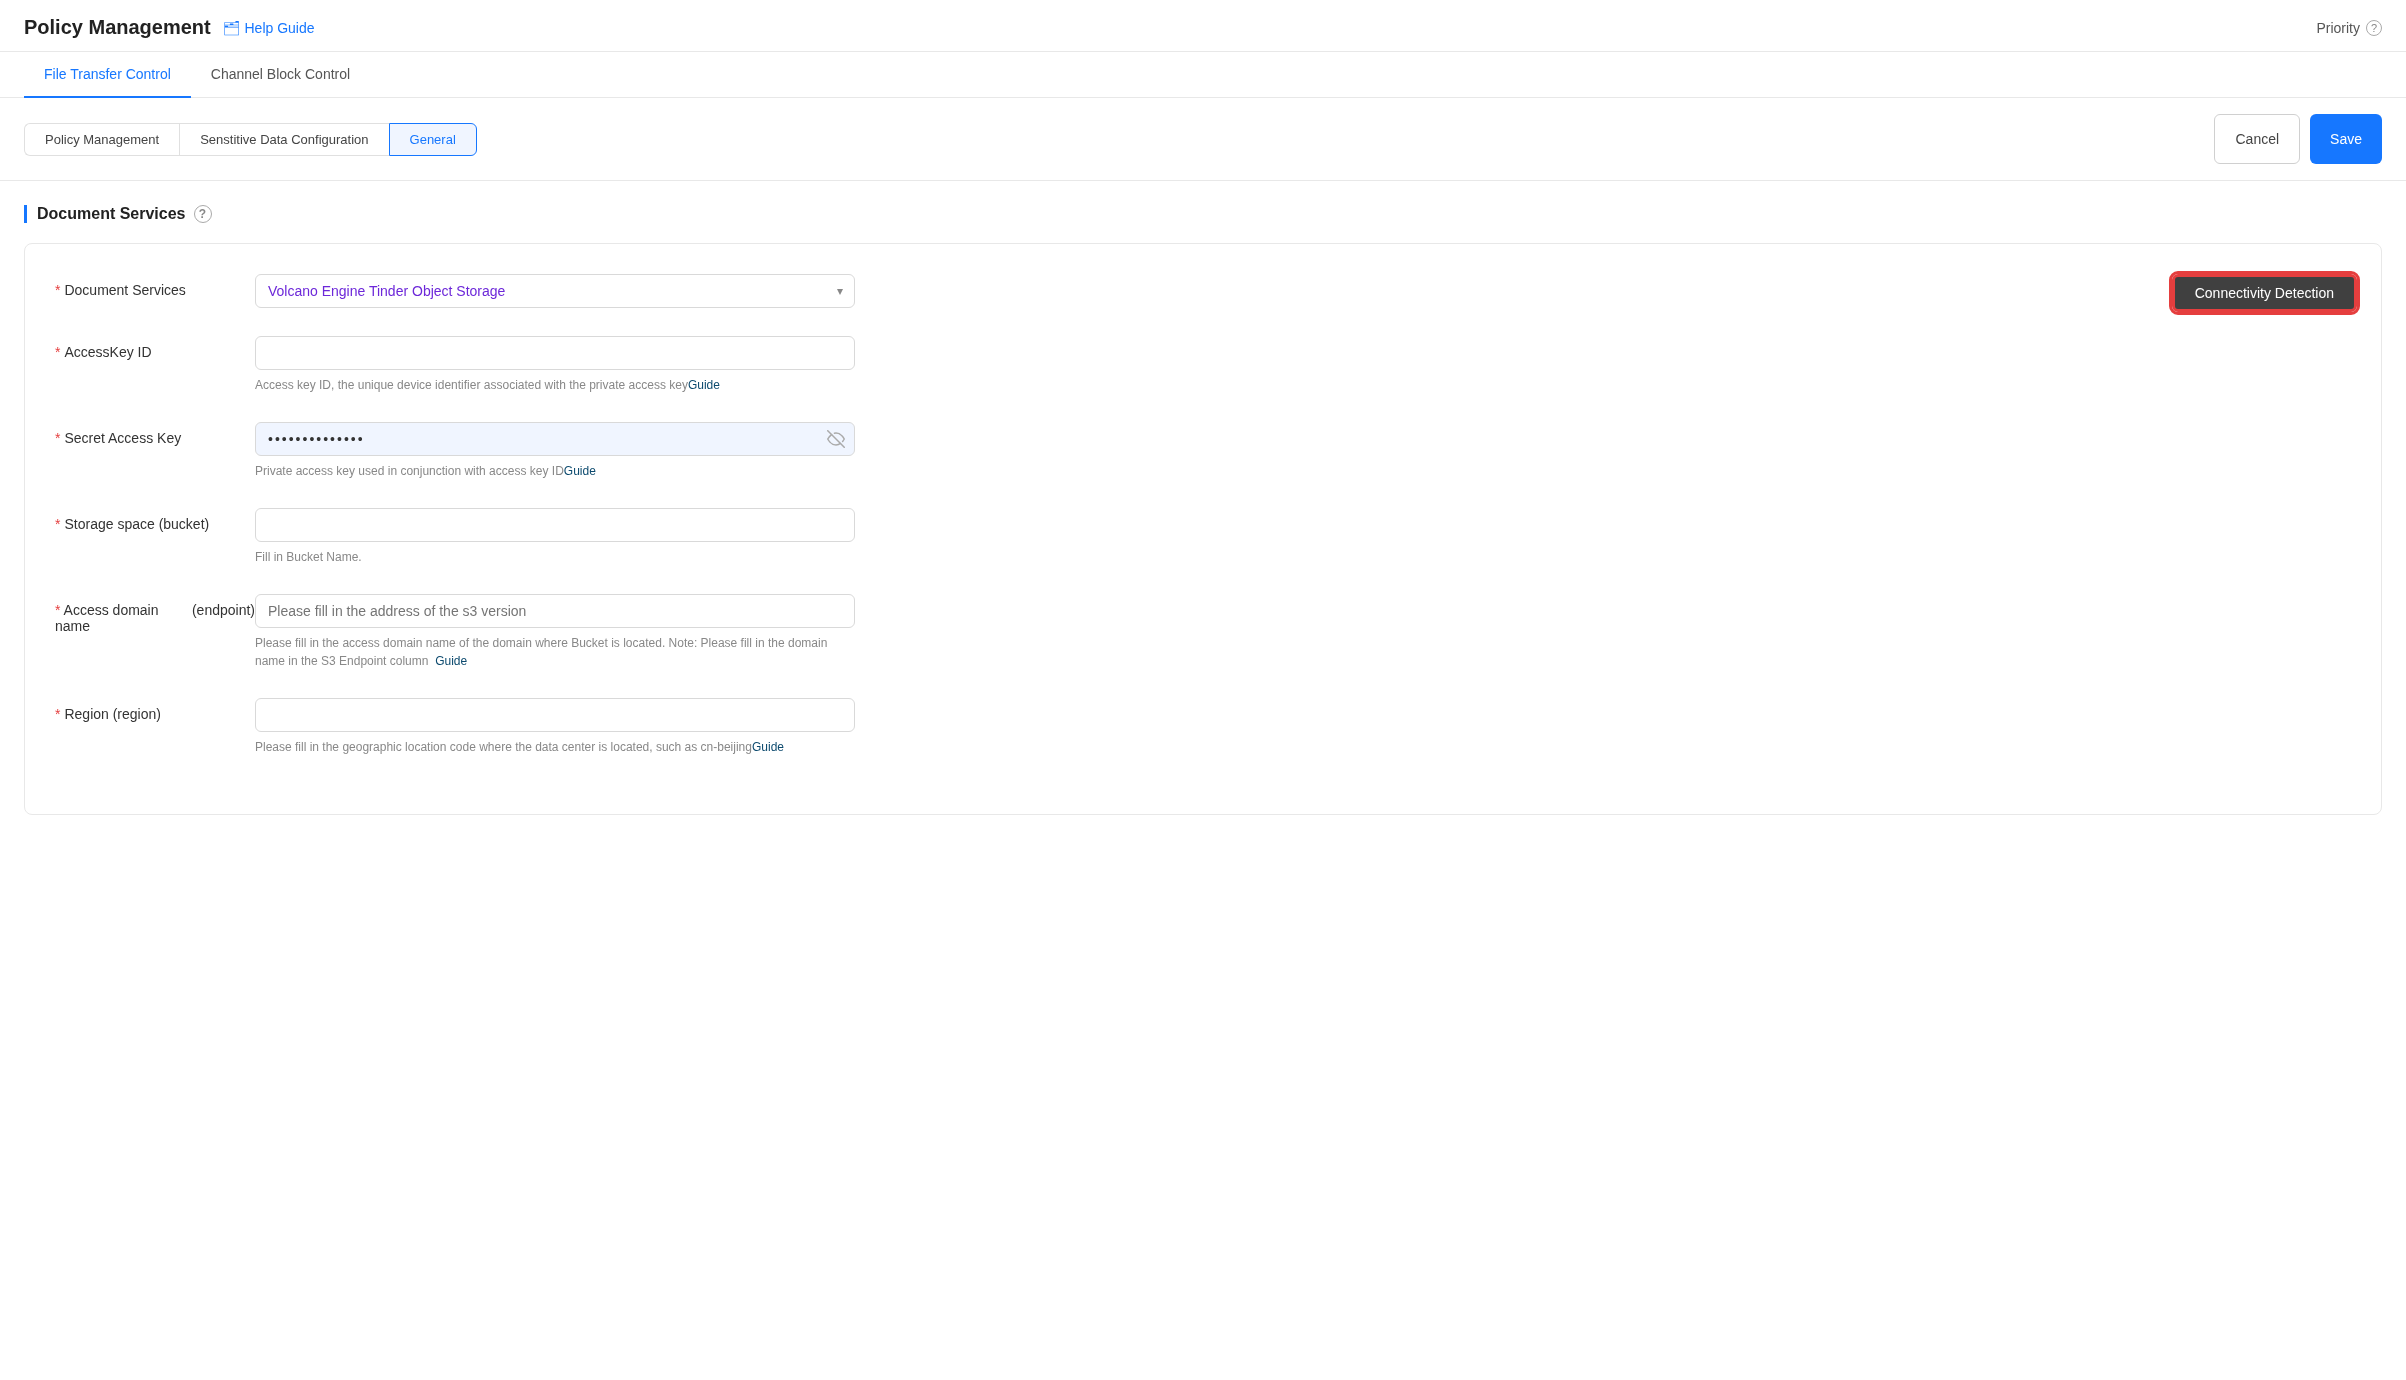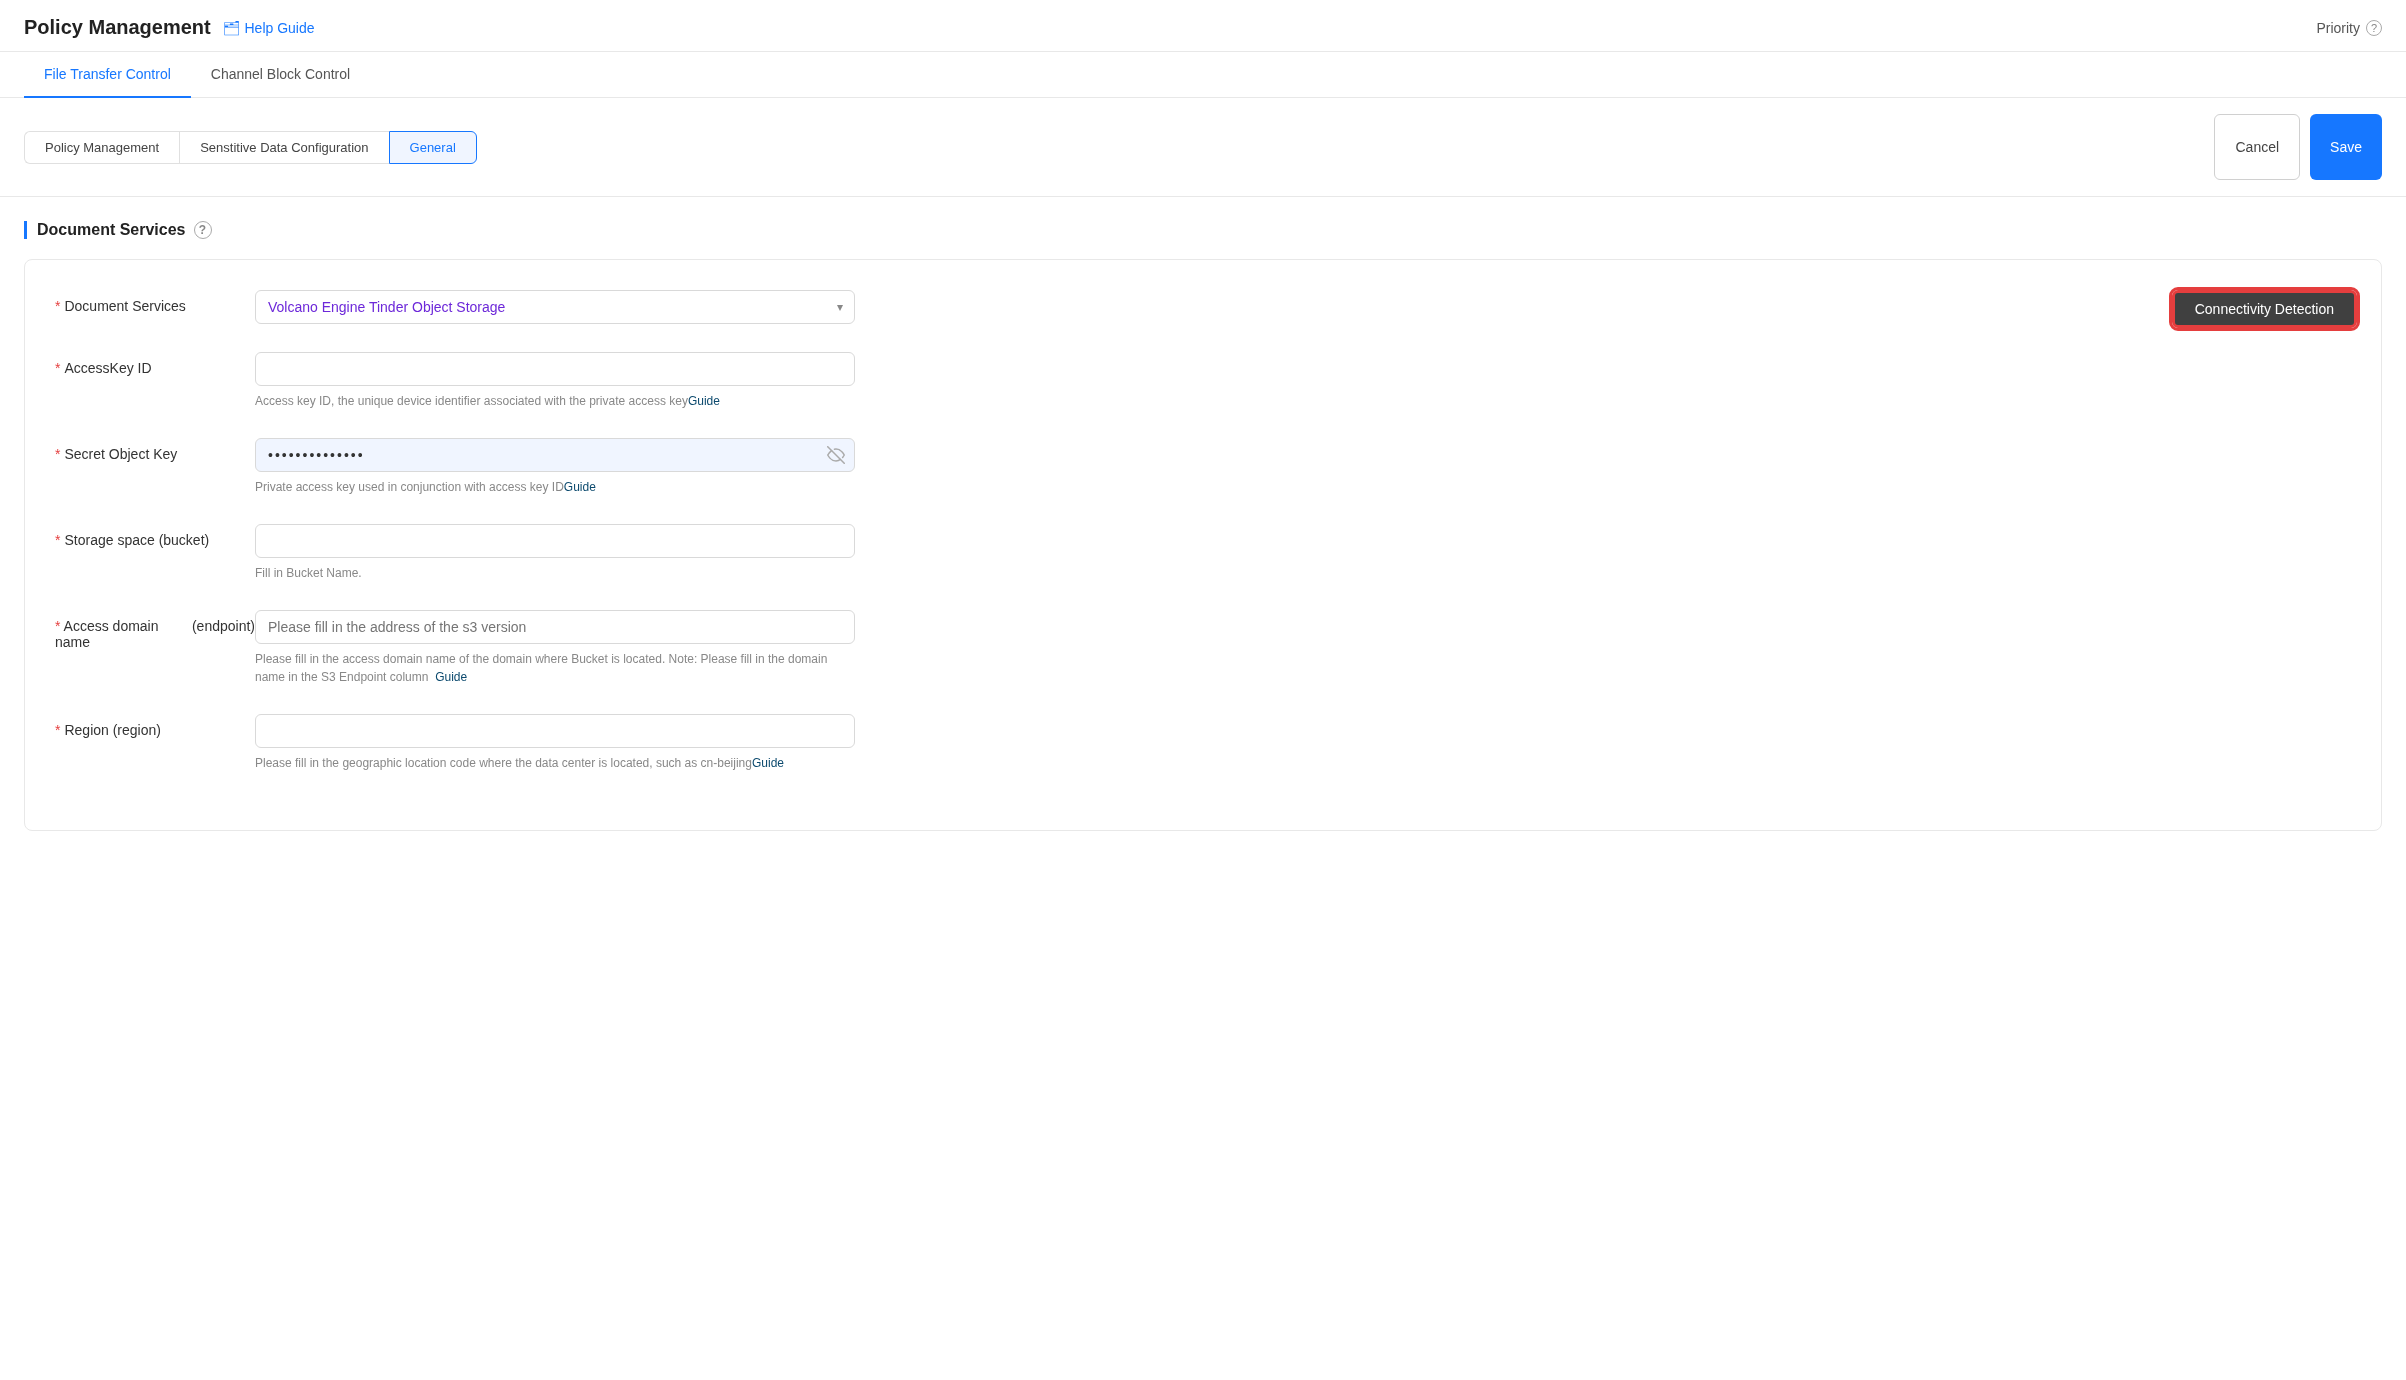--- a/index.html
+++ b/index.html
@@ -106,21 +106,21 @@
       color: #1677ff;
       border-color: #1677ff;
       background: #f0f5ff;
       z-index: 1;
     }
     .sub-tab-actions {
       display: flex;
       gap: 10px;
     }
     .btn-cancel {
-      padding: 24px 20px;
+      padding: 16px 20px;
       border: 1px solid #d0d0d0;
       background: #fff;
       border-radius: 6px;
       font-size: 14px;
       cursor: pointer;
       color: #444;
     }
     .btn-save {
       padding: 8px 20px;
       border: none;
@@ -357,21 +357,21 @@
         <input type="text" class="form-input" value="" style="">
         <div class="form-hint">
           <span>Access key ID, the unique device identifier associated with the private access key</span><a class="guide-link">Guide</a>
         </div>
       </div>
     </div>
 
     <div class="form-row">
       <div class="form-label">
         <span class="required-star">*</span>
-        <span>Secret Object Key</span>
+        <span>Secret Access Key</span>
       </div>
       <div class="form-field">
         <div class="password-wrapper">
           <input type="password" class="password-input" value="secretkey12345" style="">
           <button class="eye-icon-btn">
             <svg width="18" height="18" viewBox="0 0 24 24" fill="none" stroke="#aaa" stroke-width="2" stroke-linecap="round" stroke-linejoin="round">
               <path d="M17.94 17.94A10.07 10.07 0 0112 20c-7 0-11-8-11-8a18.45 18.45 0 015.06-5.94"></path>
               <path d="M9.9 4.24A9.12 9.12 0 0112 4c7 0 11 8 11 8a18.5 18.5 0 01-2.16 3.19"></path>
               <line x1="1" y1="1" x2="23" y2="23"></line>
             </svg>

